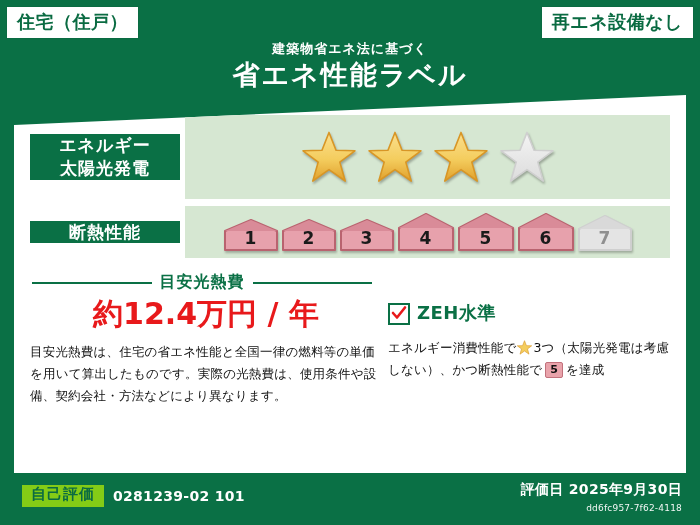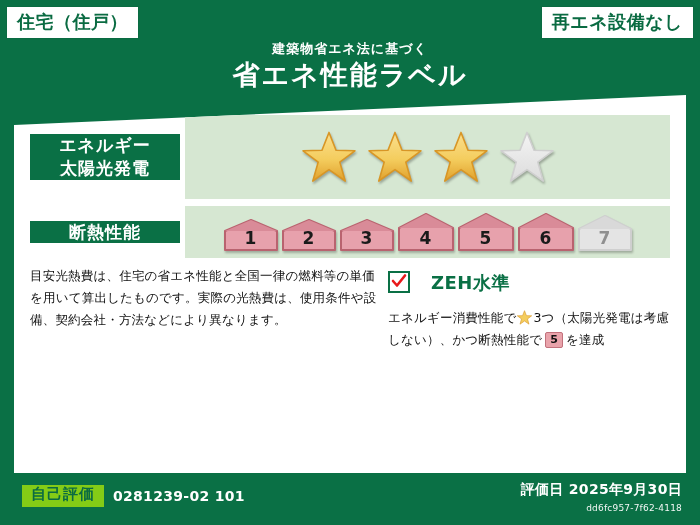--- a/index.html
+++ b/index.html
@@ -91,21 +91,21 @@
 
   .cost-value{
     color:#e8191b;font-size:30px;font-weight:bold;
     text-align:center;letter-spacing:0px;margin:4px 0 12px 0;line-height:1;
   }
   .note{
     font-size:12.5px;color:#111;line-height:1.75;letter-spacing:.2px;
   }
 
   
-  .zeh-head{display:flex;align-items:flex-start;gap:21px;margin-top:6px;}
+  .zeh-head{display:flex;align-items:flex-end;gap:7px;margin-top:6px;}
   .checkbox{
     width:18px;height:18px;border:2px solid #0a7045;background:#fff;
     position:relative;flex:0 0 18px;
   }
   .checkbox svg{position:absolute;left:1px;top:0px;}
   .zeh-title{color:#0a7045;font-weight:bold;font-size:18px;letter-spacing:.5px;}
   .zeh-desc{
     font-size:12.5px;color:#111;line-height:1.75;margin-top:12px;letter-spacing:.2px;
   }
   .inline-star{vertical-align:-3px;margin:0 1px;}
@@ -249,23 +249,29 @@
                 <polygon points="28,2 54,15 54,36 2,36 2,15" fill="#e4e4e4" stroke="#cfcfcf" stroke-width="2" stroke-linejoin="round"></polygon>
                 <polygon points="28,2 54,15 2,15" fill="#d9d9d9"></polygon>
               </svg>
               <span class="num">7</span>
             </div>
 
           </div>
         </div>
       </div>
 
+      <div class="cost-head">
+        <div class="rule"></div>
+        <div class="txt">目安光熱費</div>
+        <div class="rule"></div>
+      </div>
 
       <div class="lower">
         <div class="lower-left">
+          <div class="cost-value">約12.4万円 / 年</div>
           <div class="note">目安光熱費は、住宅の省エネ性能と全国一律の燃料等の単価を用いて算出したものです。実際の光熱費は、使用条件や設備、契約会社・方法などにより異なります。</div>
         </div>
 
         <div class="lower-right">
           <div class="zeh-head">
             <span class="checkbox">
               <svg width="16" height="16" viewBox="0 0 16 16">
                 <path d="M2 8 L6 12.5 L14 2.5" fill="none" stroke="#e8191b" stroke-width="2.6" stroke-linecap="round" stroke-linejoin="round"></path>
               </svg>
             </span>

